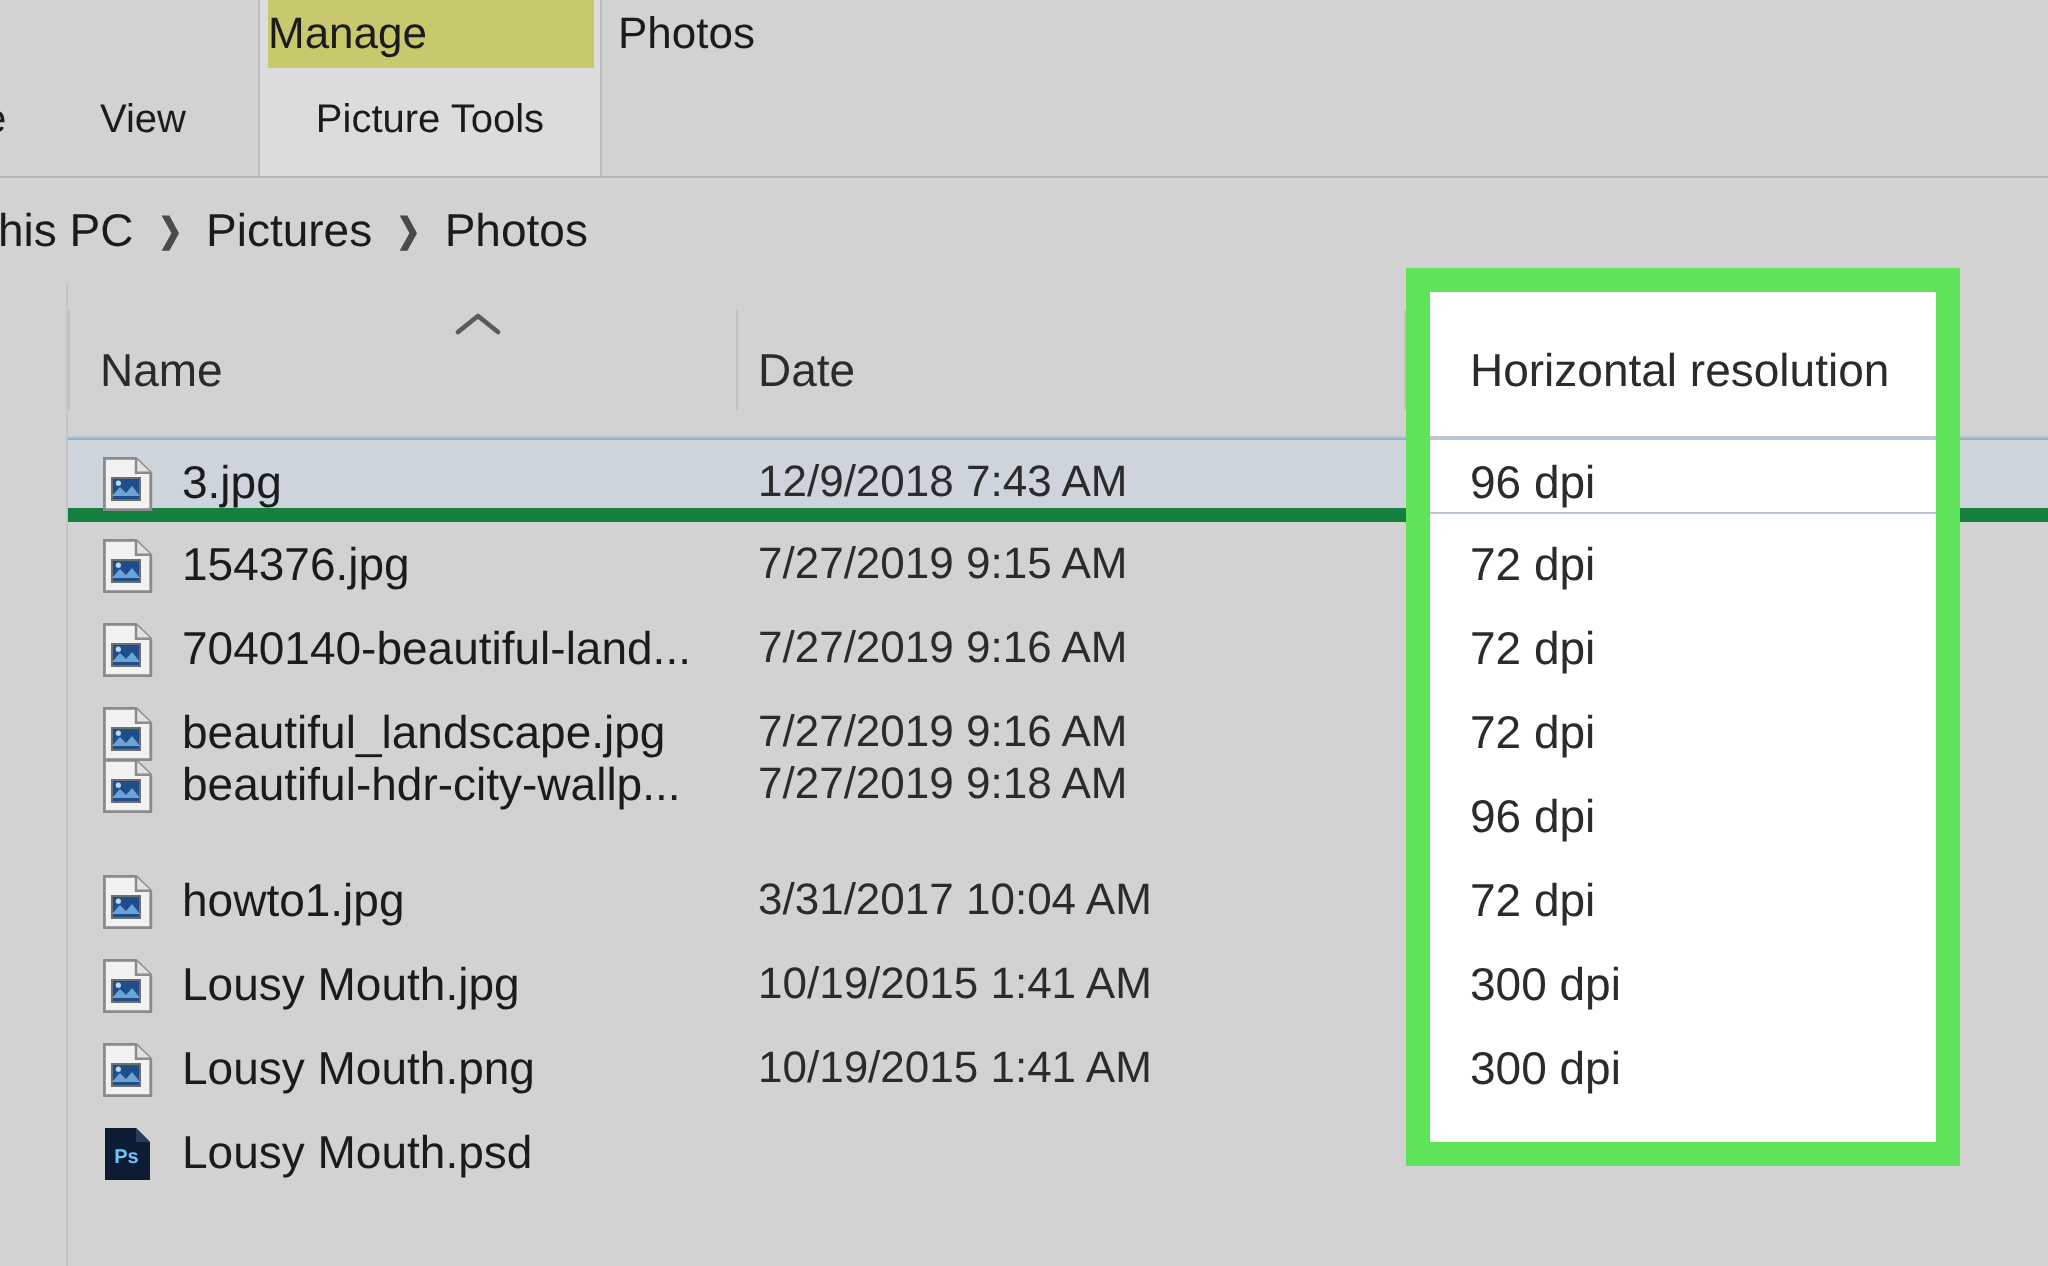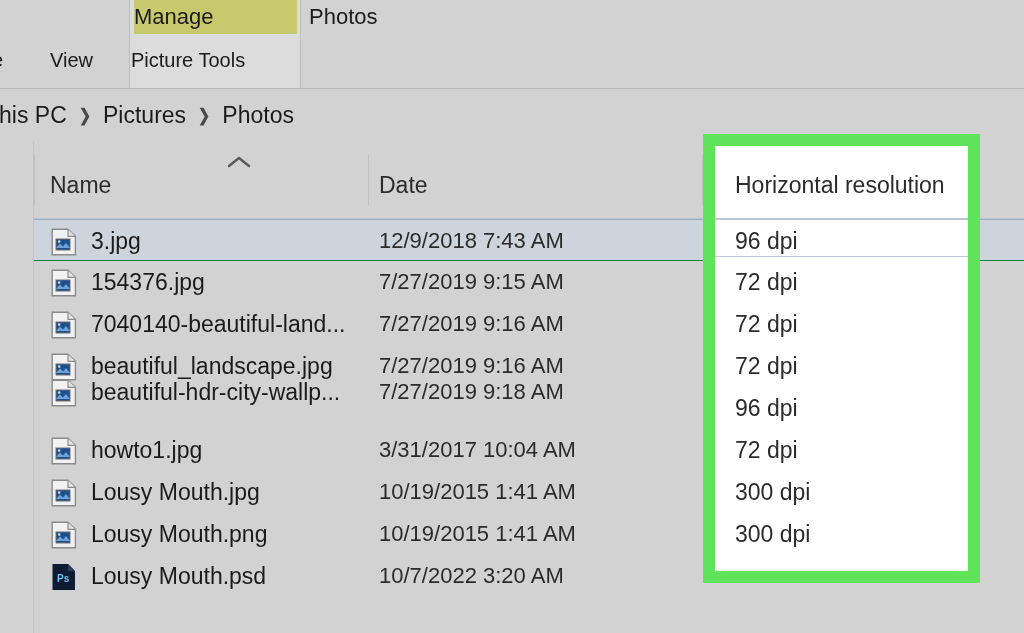--- a/index.html
+++ b/index.html
@@ -62,21 +62,21 @@
     line-height: 34px;
     text-align: left;
     font-size: 22px;
     color: #1b1b1b;
   }
   .ctx-group-label {
     position: absolute;
     left: 131px; top: 43px;
     width: 168px; height: 34px;
     line-height: 34px;
-    text-align: left;
+    text-align: center;
     font-size: 20px;
     color: #1b1b1b;
   }
 
   .tab-photos {
     position: absolute;
     left: 309px; top: 0px;
     height: 34px; line-height: 34px;
     font-size: 22px;
     color: #1b1b1b;
@@ -176,21 +176,21 @@
   }
   .row {
     position: absolute;
     left: 0;
     width: 990px;
     height: 42px;
   }
   .row.selected {
     background: #cdd4db;
     border-top: 1px solid #9aaec1;
-    border-bottom: 1px solid #15803d;
+    border-bottom: 7px solid #15803d;
     box-sizing: border-box;
   }
   .row-icon {
     position: absolute;
     left: 17px; top: 8px;
     width: 26px; height: 28px;
   }
   .row-name {
     position: absolute;
     left: 57px; top: 0;
@@ -415,21 +415,20 @@
           <span class="row-name">Lousy Mouth.png</span>
           <span class="row-date">10/19/2015 1:41 AM</span>
         </div>
         <div class="row" style="top: 336px;">
           <span class="row-icon"><svg viewBox="0 0 26 28" width="26" height="28">
               <path d="M1.5 1 H17 L24 8 V27 H1.5 Z" fill="#0d1b33"></path>
               <path d="M17 1 V8 H24" fill="#2a3d5e"></path>
               <text x="12.2" y="18.5" font-family="Liberation Sans, sans-serif" font-size="10" font-weight="bold" fill="#6fc3f7" text-anchor="middle">Ps</text>
             </svg></span>
           <span class="row-name">Lousy Mouth.psd</span>
-          <span class="row-date">10/7/2022 3:20 AM</span>
         </div>
       </div>
   </div>
 
   <div class="hl-box">
     <div class="hl-inner">
 
       <div class="hl-head">
         <div class="hl-head-title">Horizontal resolution</div>
       </div>

